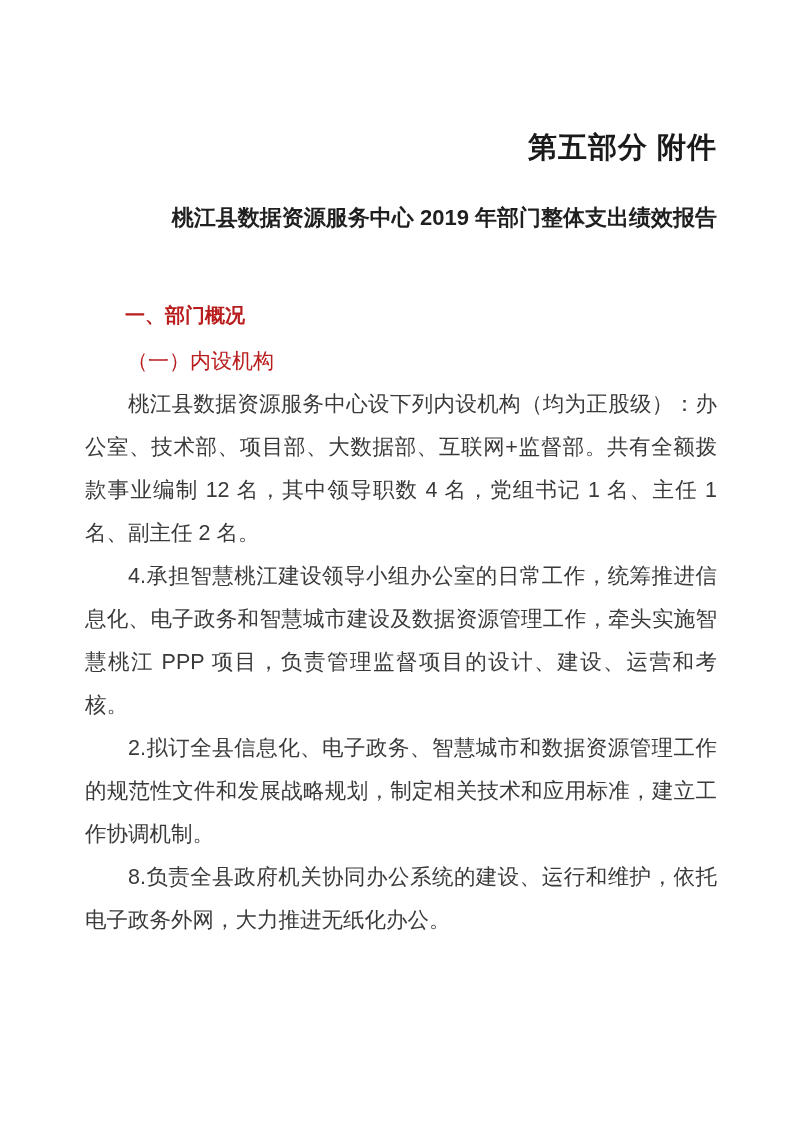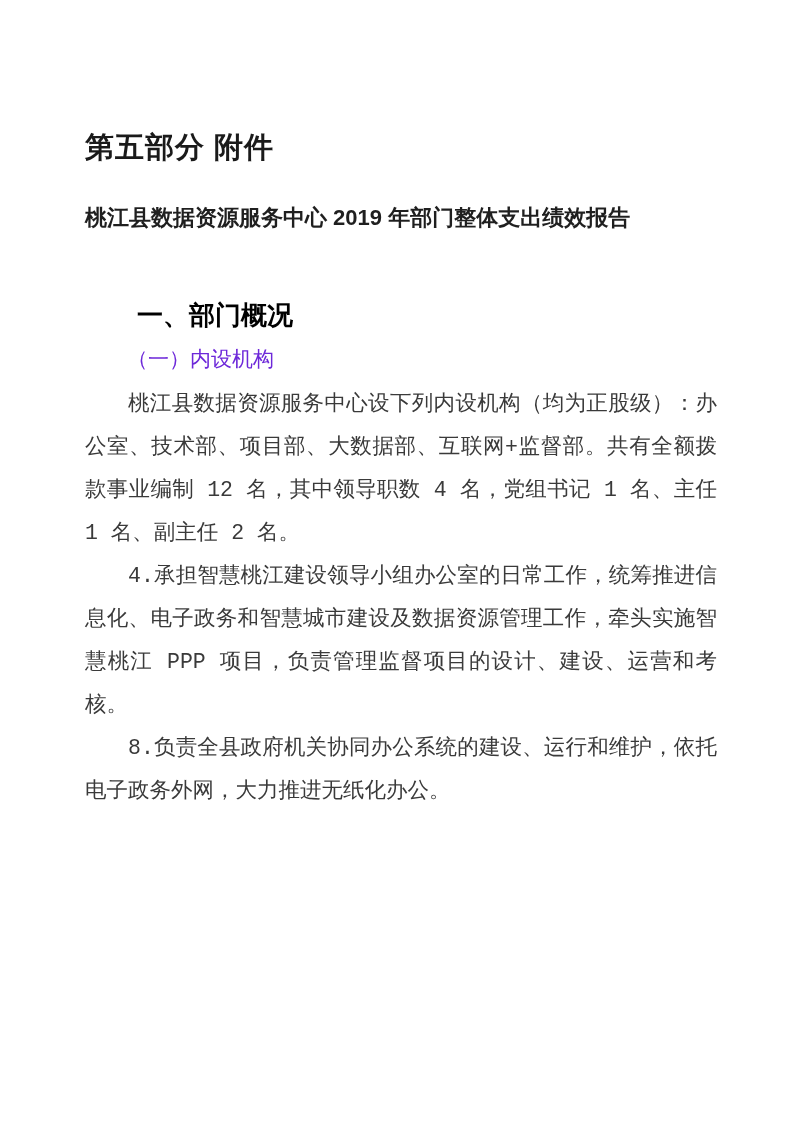--- a/index.html
+++ b/index.html
@@ -16,54 +16,54 @@
     box-sizing: border-box;
     padding: 131px 83px 0 85px;
     overflow: hidden;
     color: #2b2b2b;
   }
   .doc-title {
     font-family: "Liberation Sans", "DejaVu Sans", sans-serif;
     font-size: 29px;
     font-weight: bold;
     color: #1a1a1a;
-    text-align: left;
+    text-align: right;
     line-height: 32px;
     margin: 0 0 42px 0;
     letter-spacing: 1px;
   }
   .doc-subtitle {
     font-family: "Liberation Sans", "DejaVu Sans", sans-serif;
     font-size: 22px;
     font-weight: bold;
     color: #1f1f1f;
-    text-align: left;
+    text-align: right;
     line-height: 26px;
     margin: 0 0 60px 0;
   }
   .section-heading {
     font-family: "Liberation Sans", "DejaVu Sans", sans-serif;
-    font-size: 26px;
+    font-size: 20px;
     font-weight: bold;
-    color: #000000;
+    color: #b91c1c;
     line-height: 48px;
     margin: 0;
     text-indent: 2em;
   }
   .subsection-heading {
-    font-family: Liberation Mono, monospace;
+    font-family: Liberation Sans, sans-serif;
     font-size: 21px;
     font-weight: normal;
-    color: #6d28d9;
+    color: #b91c1c;
     line-height: 44px;
     margin: 0;
     text-indent: 2em;
   }
   .body-para {
-    font-family: Liberation Mono, monospace;
+    font-family: Liberation Sans, sans-serif;
     font-size: 21.5px;
     color: #3a3a3a;
     line-height: 43px;
     margin: 0;
     text-indent: 2em;
     text-align: justify;
     text-justify: inter-ideograph;
   }
 </style>
 </head>
@@ -77,16 +77,17 @@
 
   <h3 class="section-heading">一、部门概况</h3>
 
   <h4 class="subsection-heading">（一）内设机构</h4>
 
   <p class="body-para">桃江县数据资源服务中心设下列内设机构（均为正股级）：办公室、技术部、项目部、大数据部、互联网+监督部。共有全额拨款事业编制 12 名，其中领导职数 4 名，党组书记 1 名、主任 1 名、副主任 2 名。</p>
 
 
   <p class="body-para">4.承担智慧桃江建设领导小组办公室的日常工作，统筹推进信息化、电子政务和智慧城市建设及数据资源管理工作，牵头实施智慧桃江 PPP 项目，负责管理监督项目的设计、建设、运营和考核。</p>
 
+  <p class="body-para">2.拟订全县信息化、电子政务、智慧城市和数据资源管理工作的规范性文件和发展战略规划，制定相关技术和应用标准，建立工作协调机制。</p>
 
   <p class="body-para">8.负责全县政府机关协同办公系统的建设、运行和维护，依托电子政务外网，大力推进无纸化办公。</p>
 
 </div>
 
 </body></html>

